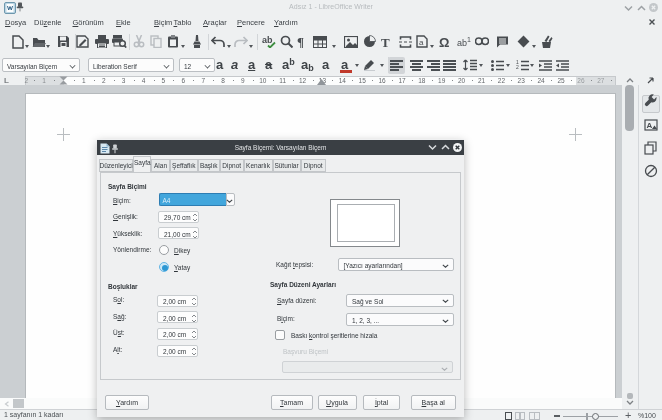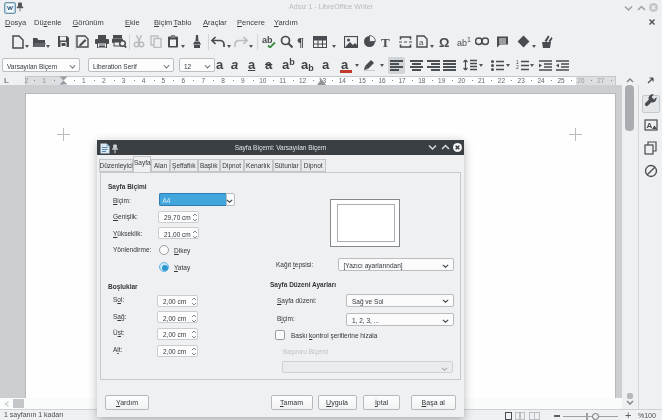--- a/index.html
+++ b/index.html
@@ -81,21 +81,21 @@
   <svg class="abs" style="left:649px;top:3px" width="9" height="9" viewBox="0 0 9 9">
       <circle cx="4.5" cy="4.5" r="4.5" fill="#c3c7ca"></circle>
       <path d="M2.8 2.8 L6.2 6.2 M6.2 2.8 L2.8 6.2" stroke="#eef0f1" stroke-width="1.3"></path>
     </svg>
 </div>
 
 <div class="abs" id="menubar">
   <span style="left:5px"><u>D</u>osya</span>
   <span style="left:34px">Dü<u>z</u>enle</span>
   <span style="left:72.5px"><u>G</u>örünüm</span>
-  <span style="left:125px"><u>E</u>kle</span>
+  <span style="left:116px"><u>E</u>kle</span>
   <span style="left:154px"><u>B</u>içim</span>
   <span style="left:173.5px"><u>T</u>ablo</span>
   <span style="left:203px"><u>A</u>raçlar</span>
   <span style="left:237px"><u>P</u>encere</span>
   <span style="left:274px"><u>Y</u>ardım</span>
   <svg class="abs" style="left:648px;top:3px" width="8" height="8" viewBox="0 0 8 8">
       <path d="M1.5 1.5 L6.5 6.5 M6.5 1.5 L1.5 6.5" stroke="#4a4f53" stroke-width="1.4"></path>
     </svg>
 </div>
 

